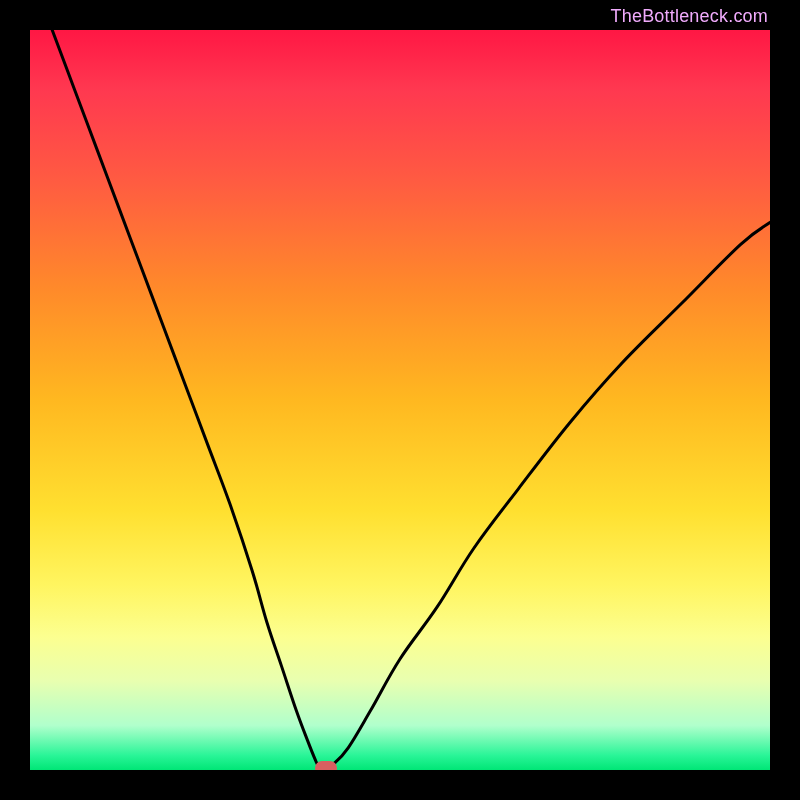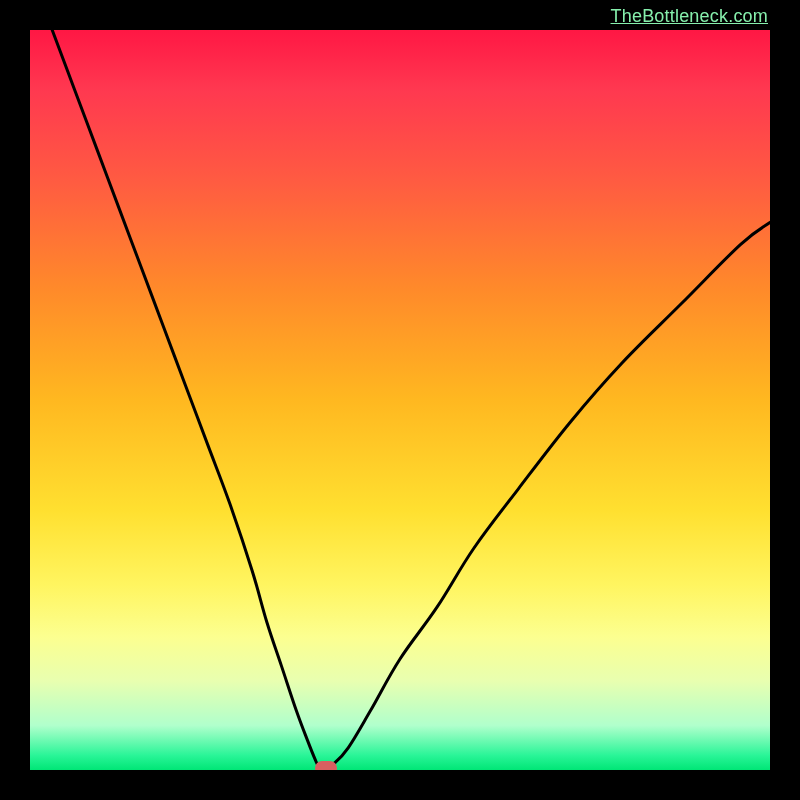--- a/index.html
+++ b/index.html
@@ -45,25 +45,24 @@
       #e8ffb0 88%,
       #b0ffcc 94%,
       #2af598 98%,
       #00e676 100%
     );
   }
   .watermark {
     position: absolute;
     top: 6px;
     right: 32px;
-    color: #86efac;
+    color: #f0abfc;
     font-size: 18px;
     font-weight: 500;
     letter-spacing: 0.2px;
-    text-decoration: underline;
   }
   .svg-layer {
     position: absolute;
     top: 0;
     left: 0;
     width: 100%;
     height: 100%;
   }
   .marker {
     position: absolute;

